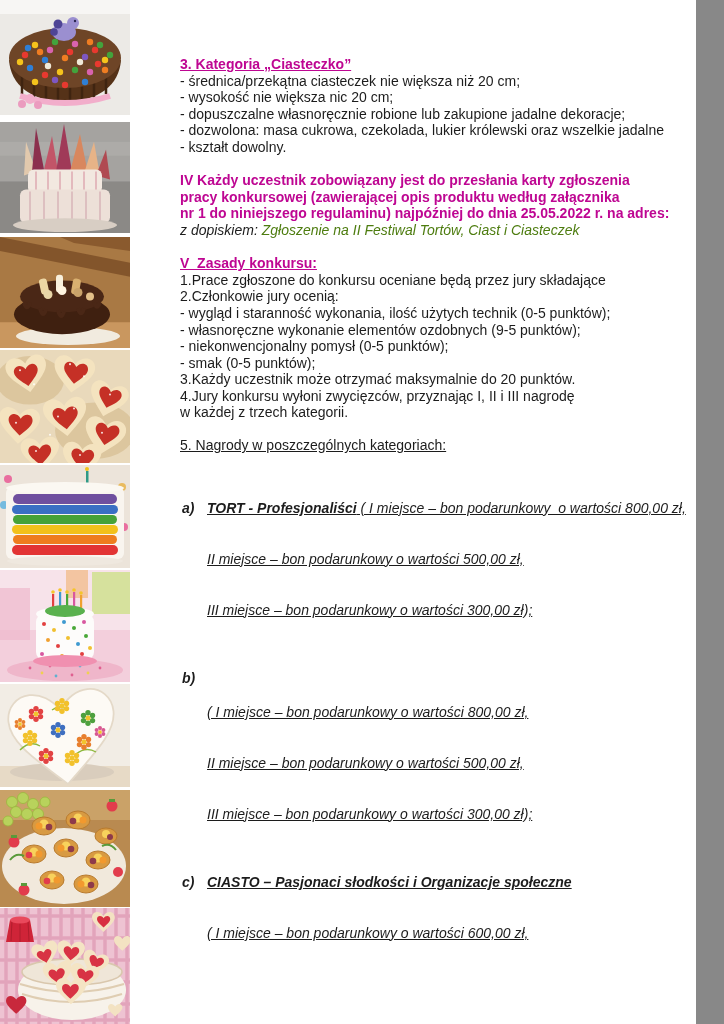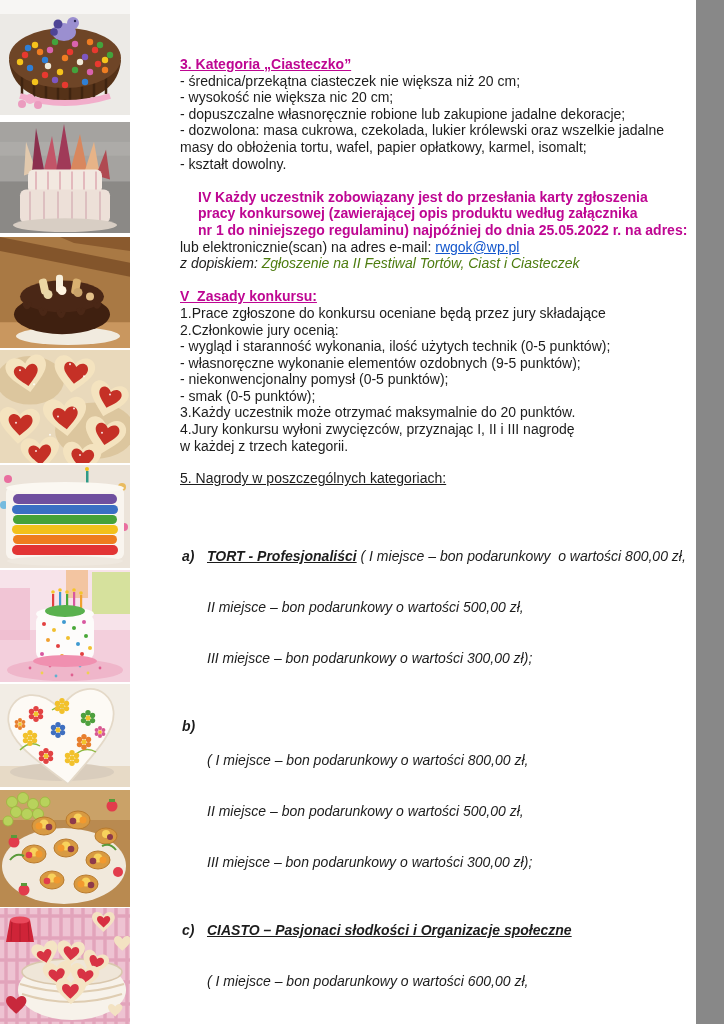--- a/index.html
+++ b/index.html
@@ -6,30 +6,30 @@
   .page{position:relative;width:696px;height:1024px;background:#ffffff;overflow:hidden;
         font-family:"Liberation Sans",sans-serif;color:#1c1c1c;}
   
   .photo{position:absolute;left:0;width:130px;overflow:hidden;background:#eee;}
   .photo svg{display:block;width:100%;height:100%;}
   
   .t-col{position:absolute;left:180px;top:56px;width:534px;font-size:14px;line-height:16.6px;}
   .t-col div{white-space:pre-wrap;}
   .blank{height:16.6px;}
   .h-mag{color:#be0692;font-weight:700;text-decoration:underline;}
-  .mag-b{color:#be0692;font-weight:700;margin-left:18px;}
+  .mag-b{color:#be0692;font-weight:700;}
   .mag-i{color:#4d7c0f;font-style:italic;}
   .ital{font-style:italic;}
   .link{color:#1155cc;text-decoration:underline;cursor:pointer;}
-  .h-black{text-decoration:underline;margin-top:16px;margin-bottom:27px;}
+  .h-black{text-decoration:underline;margin-top:16px;margin-bottom:12px;}
   .pz{line-height:17px;}
   .pz-item{position:relative;padding-left:27px;}
   .pz-marker{position:absolute;left:2px;top:0;font-weight:700;font-style:italic;}
   .pz-title{font-weight:700;font-style:italic;text-decoration:underline;}
-  .pz-line{font-style:italic;}
+  .pz-line{font-style:italic;text-decoration:underline;}
 </style>
 </head>
 <body>
 
 <svg width="0" height="0" style="position:absolute" aria-hidden="true">
   <defs>
     <path id="heart" d="M12 21C5.2 14.6 0 10.4 0 5.6 0 2.3 2.4 0 5.4 0 7.8 0 10.4 1.5 12 4.2 13.6 1.5 16.2 0 18.6 0 21.6 0 24 2.3 24 5.6 24 10.4 18.8 14.6 12 21Z"></path>
     <g id="flower">
       <circle cx="0" cy="-5.2" r="2.7" fill="currentColor"></circle>
         <circle cx="4.5" cy="-2.6" r="2.7" fill="currentColor"></circle>
@@ -423,29 +423,27 @@
     </svg>
   </div>
 
   <div class="t-col">
 
     <div class="h-mag">3. Kategoria „Ciasteczko”</div>
     <div>- średnica/przekątna ciasteczek nie większa niż 20 cm;</div>
     <div>- wysokość nie większa nic 20 cm;</div>
     <div>- dopuszczalne własnoręcznie robione lub zakupione jadalne dekoracje;</div>
     <div>- dozwolona: masa cukrowa, czekolada, lukier królewski oraz wszelkie jadalne</div>
-    <div>masy do obłożenia tortu, wafel, papier opłatkowy, karmel, isomalt;</div>
     <div>- kształt dowolny.</div>
 
     <div class="blank"></div>
 
     <div class="mag-b">IV Każdy uczestnik zobowiązany jest do przesłania karty zgłoszenia</div>
     <div class="mag-b">pracy konkursowej (zawierającej opis produktu według załącznika</div>
     <div class="mag-b">nr 1 do niniejszego regulaminu) najpóźniej do dnia 25.05.2022 r. na adres:</div>
-    <div><span>lub elektronicznie(scan) na adres e-mail: </span><a class="link">rwgok@wp.pl</a></div>
     <div class="ital"><span>z dopiskiem: </span><span class="mag-i">Zgłoszenie na II Festiwal Tortów, Ciast i Ciasteczek</span></div>
 
     <div class="blank"></div>
 
     <div class="h-mag">V  Zasady konkursu:</div>
     <div>1.Prace zgłoszone do konkursu oceniane będą przez jury składające</div>
     <div>2.Członkowie jury ocenią:</div>
     <div>- wygląd i staranność wykonania, ilość użytych technik (0-5 punktów);</div>
     <div>- własnoręczne wykonanie elementów ozdobnych (9-5 punktów);</div>
     <div>- niekonwencjonalny pomysł (0-5 punktów);</div>

